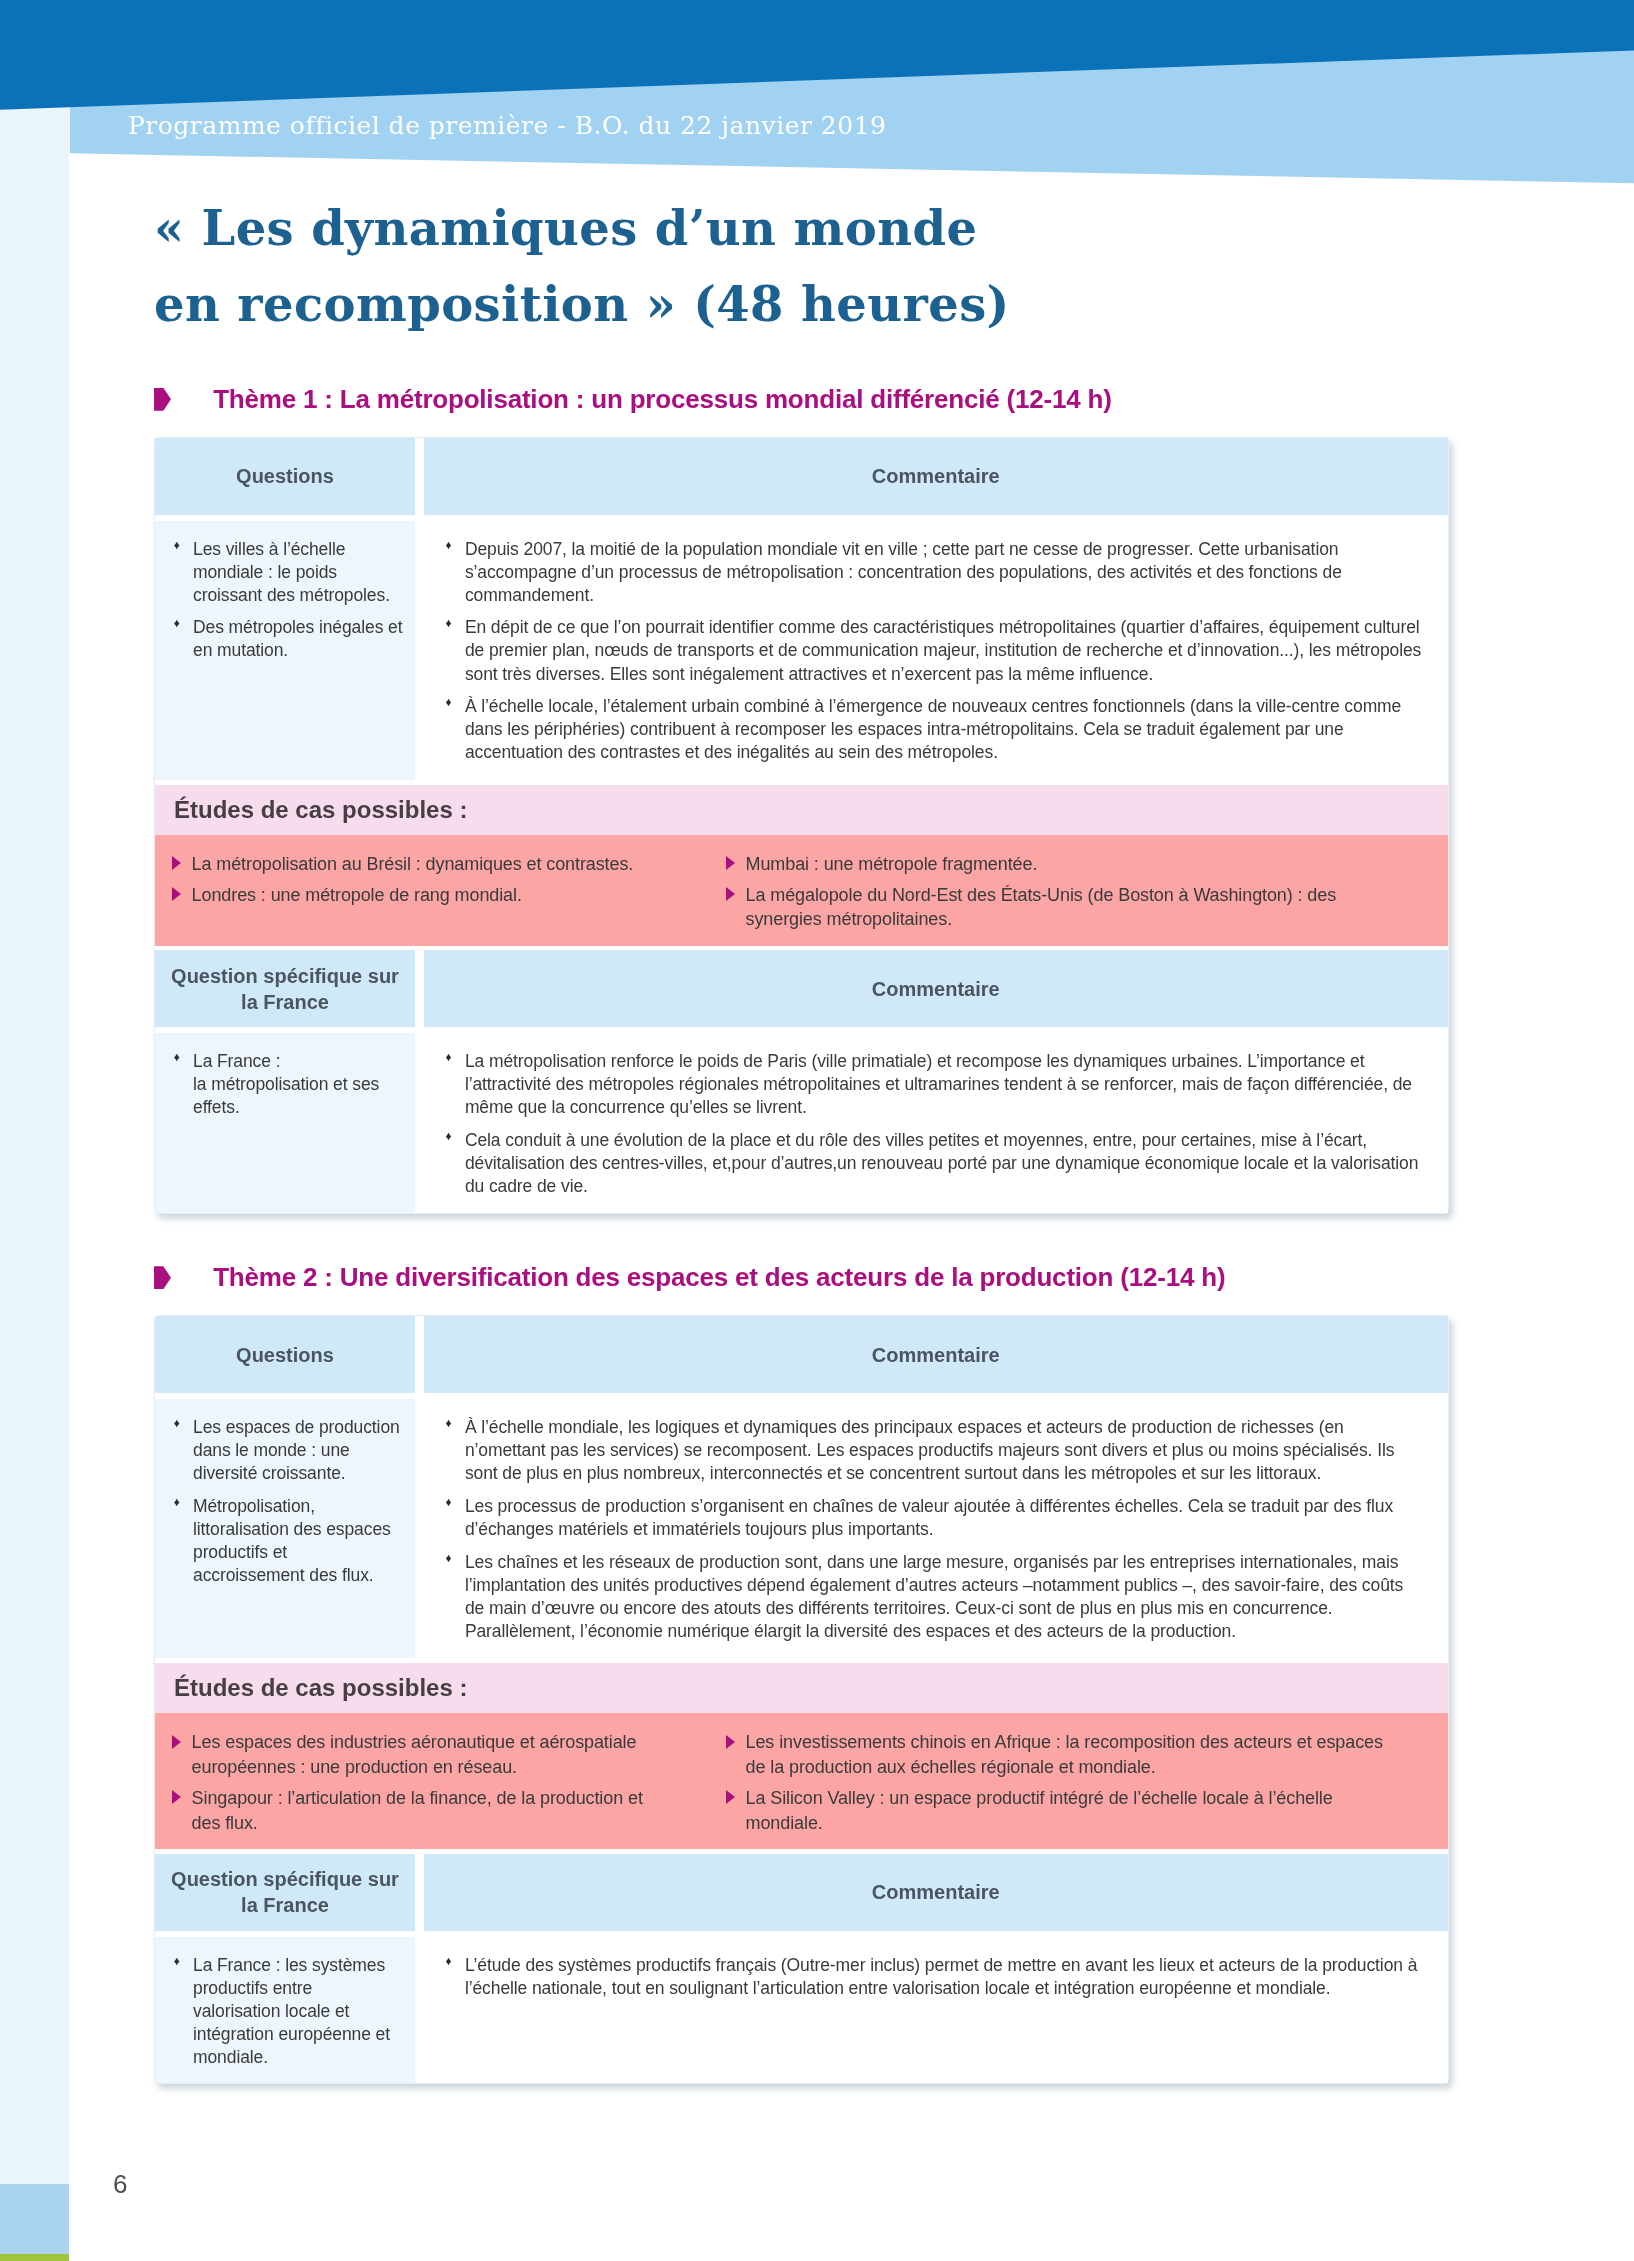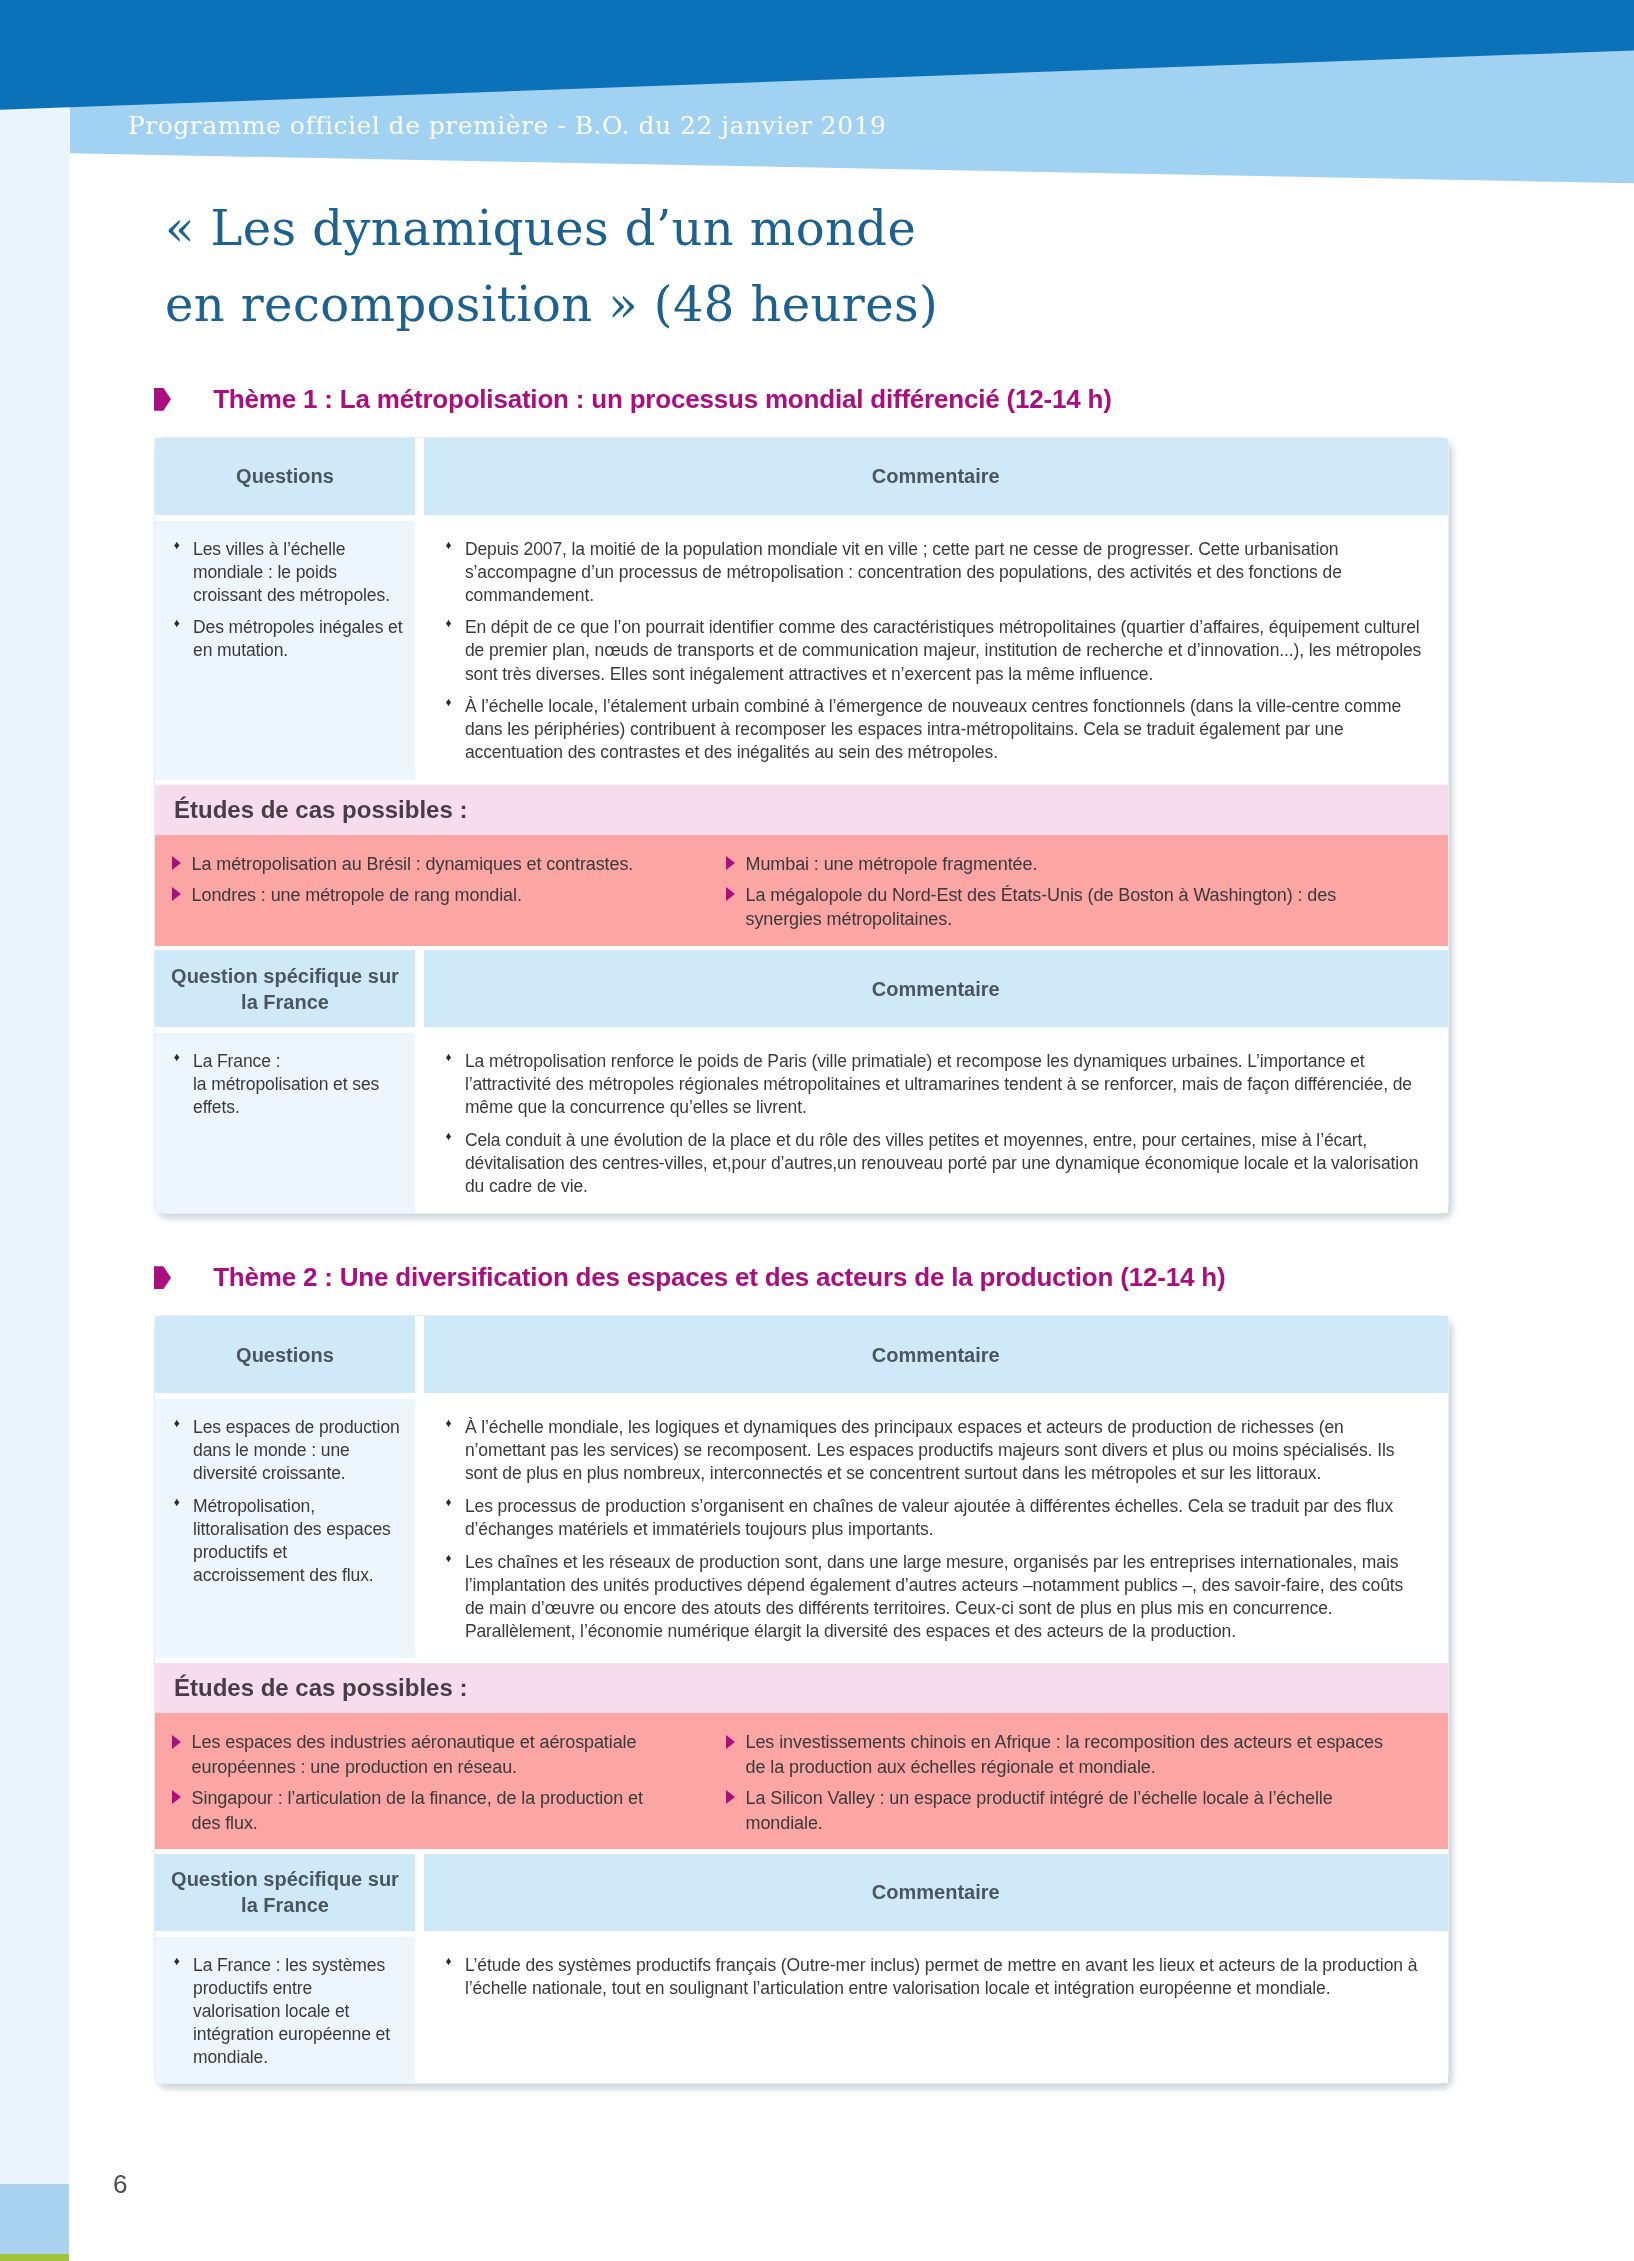--- a/index.html
+++ b/index.html
@@ -23,33 +23,33 @@
     clip-path:polygon(0 0, 100% 0, 100% 45%, 0 98%);
   }
   .banner-text {
     position:absolute; left:128px; top:111px; color:#ffffff;
     font-family:"DejaVu Serif", serif; font-size:25px; letter-spacing:0.5px;text-align:center;
   }
 
   .content { position:absolute; left:154px; top:191px; width:1295px; }
 
   .doc-title {
-    margin:0 0 41px 11px; font-family:"DejaVu Serif", serif; font-weight:400;
+    margin:0 0 41px 0; font-family:"DejaVu Serif", serif; font-weight:700;
     font-size:48px; line-height:1.58; color:#1d6191; letter-spacing:0.4px;
   }
 
   .theme-heading { display:flex; align-items:center; gap:10.2px; margin:0 0 22px 0; }
   .theme-bullet-icon {
     width:17px; height:23px; background:#a90f7e; flex:0 0 auto;
     clip-path:polygon(0 0, 55% 0, 100% 50%, 55% 100%, 0 100%);
   }
   .theme-heading-text { font-size:26px; font-weight:bold; color:#a90f7e; letter-spacing:-0.2px;margin-left:32px; }
 
   .card {
-    background:#ffffff; border:0.9px solid #e6edf3; border-radius:11px;
+    background:#ffffff; border:0.9px solid #e6edf3; border-radius:6px;
     box-shadow:3.4px 4.3px 6px rgba(120,140,158,0.35); margin-bottom:48px;
   }
 
   .t-row { display:flex; column-gap:8.5px; background:#ffffff; }
   .t-row.gap-b { margin-bottom:6px; }
   .cell-qh, .cell-ch {
     background:#cfe9f8; display:flex; align-items:center; justify-content:center;
     text-align:center; min-height:77px; color:#4b5560; font-weight:bold; font-size:20px;
     line-height:1.3; box-sizing:border-box; padding:5.1px 12px;
   }

